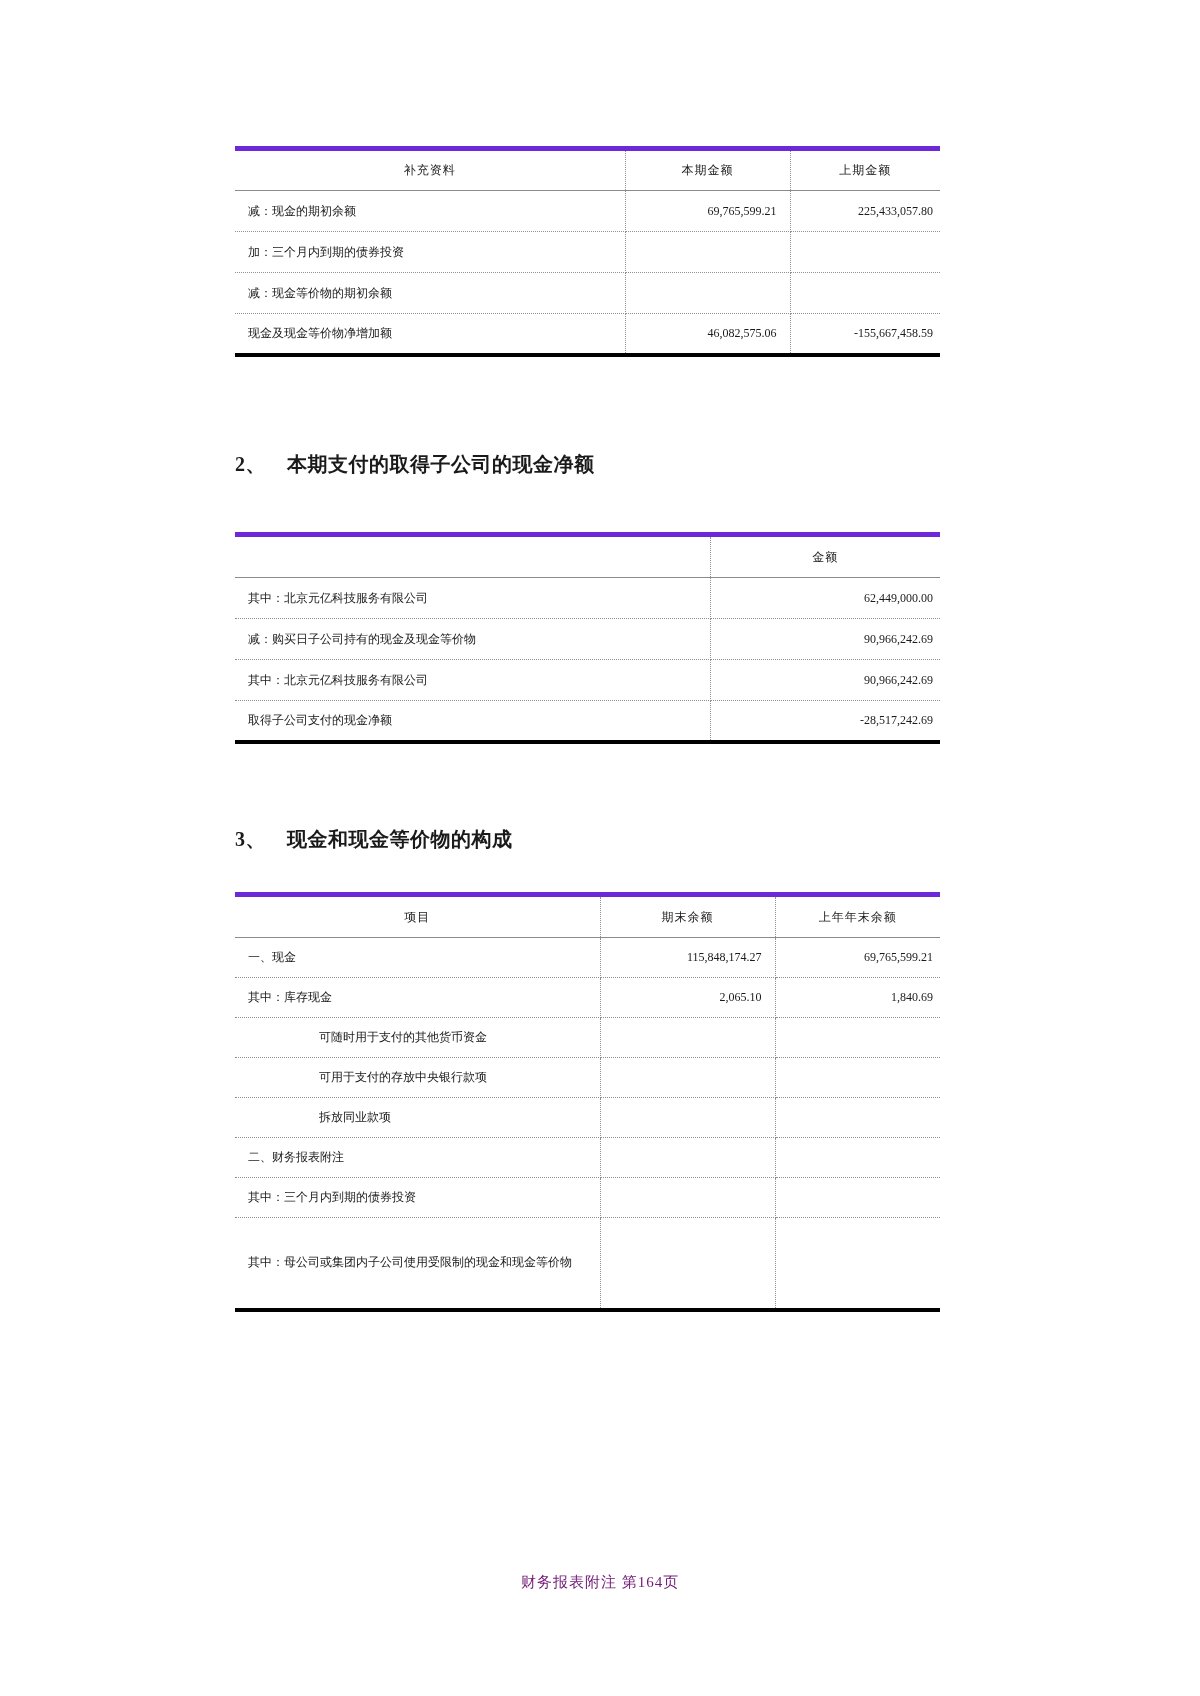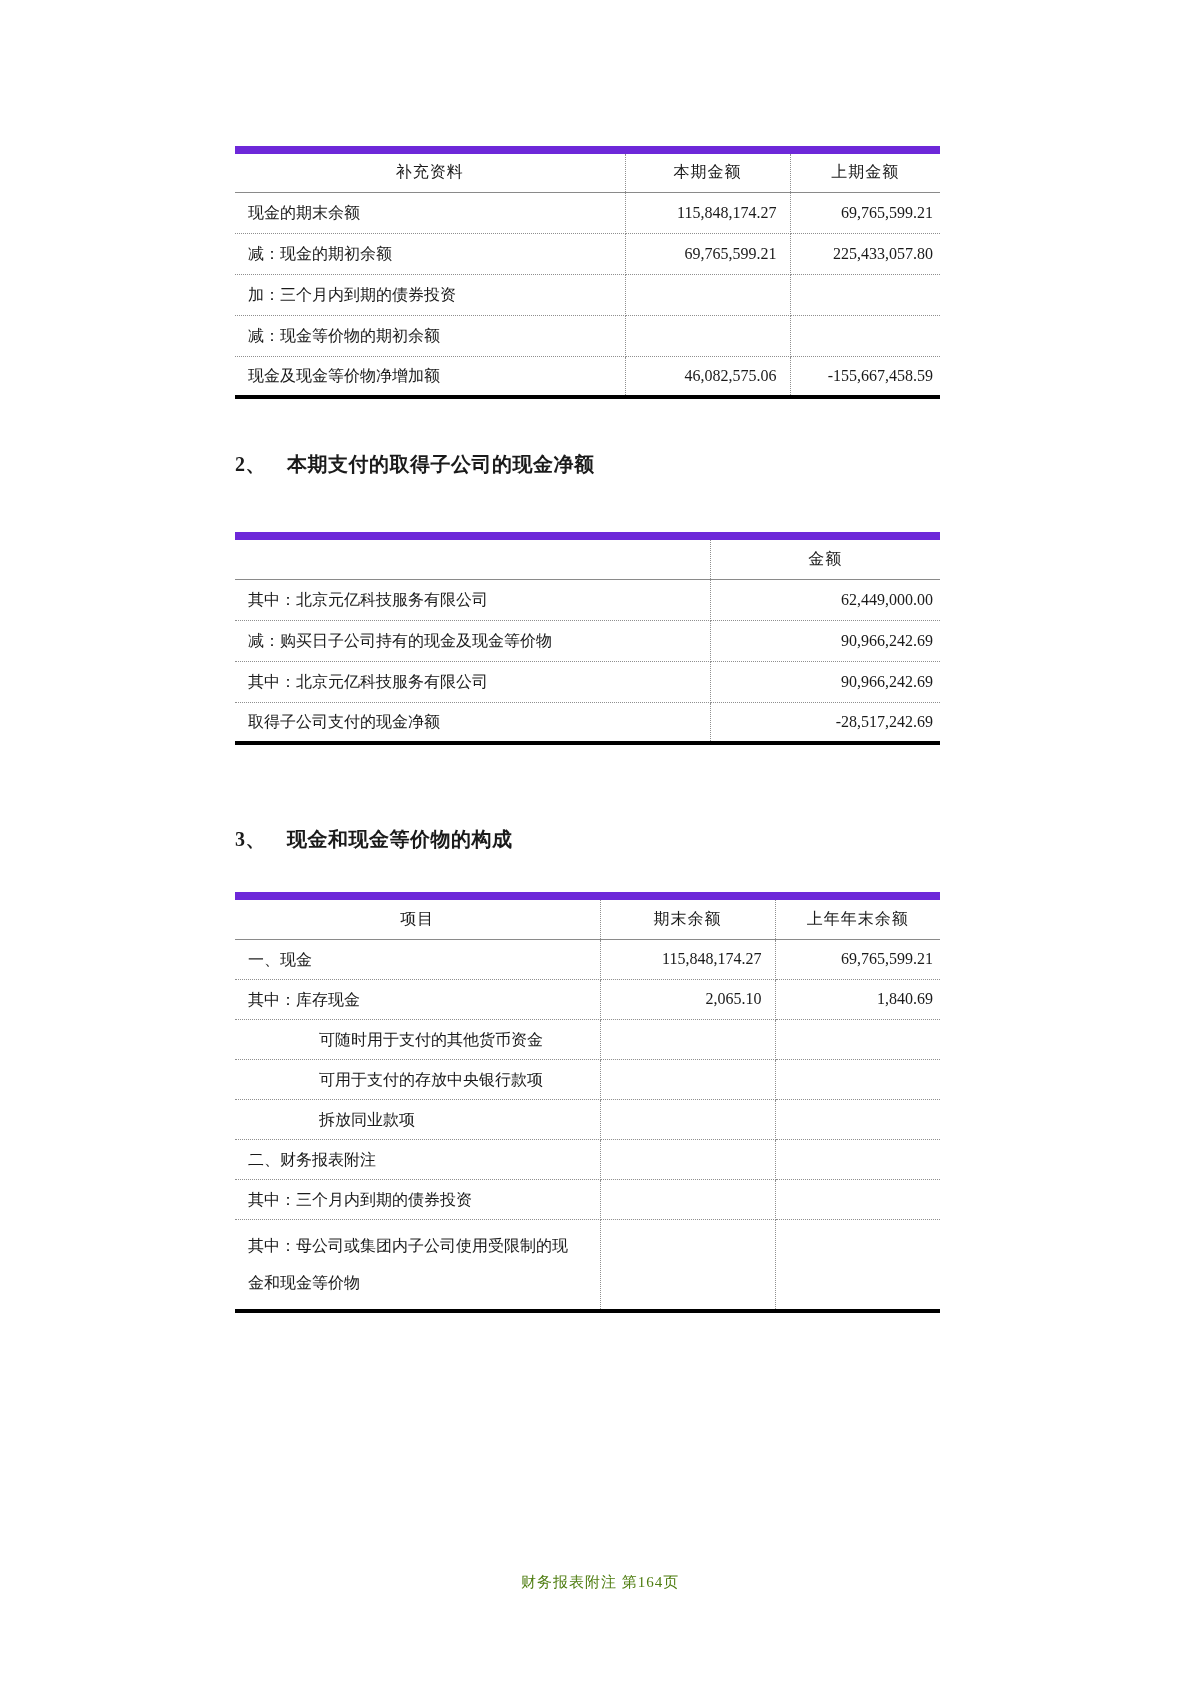--- a/index.html
+++ b/index.html
@@ -10,22 +10,22 @@
   }
   .page {
     position:relative;
     width:1200px; height:1696px;
     background:#ffffff;
     overflow:hidden;
   }
   table.tbl {
     position:absolute; left:235px; width:705px;
     border-collapse:collapse; table-layout:fixed;
-    border-top:8px solid #6d28d9; border-bottom:4px solid #000;
-    font-size:16px;
+    border-top:5px solid #6d28d9; border-bottom:4px solid #000;
+    font-size:12px;
   }
   .tbl th {
     font-weight:normal; text-align:center;
     letter-spacing:1px;
     border-bottom:1px solid #8a8a8a;
     vertical-align:middle;
   }
   .tbl td { border-bottom:1px dotted #8f8f8f; vertical-align:middle; }
   .tbl tbody tr:last-child td { border-bottom:none; }
   .tbl td:not(:last-child), .tbl th:not(:last-child) { border-right:1px dotted #8f8f8f; }
@@ -35,21 +35,21 @@
   td.num:last-child { padding-right:7px; }
   .heading {
     position:absolute; left:235px;
     font-size:20px; font-weight:bold;
     display:flex; align-items:baseline;
     letter-spacing:0.5px;
   }
   .heading .sec-num { display:inline-block; width:52px; }
   .footer {
     position:absolute; left:0; width:1200px;
-    text-align:center; font-size:15px; color:#4d7c0f;
+    text-align:center; font-size:15px; color:#701a75;
     letter-spacing:1px;
   }
 </style>
 </head>
 <body>
 
 <div class="page">
 
   <table class="tbl" style="top:146px;">
     <colgroup>
@@ -58,25 +58,20 @@
         <col style="width:150px">
       </colgroup>
     <thead>
       <tr style="height:42px;">
         <th>补充资料</th>
         <th>本期金额</th>
         <th>上期金额</th>
       </tr>
     </thead>
     <tbody>
-      <tr style="height:41px;">
-        <td class="lbl">现金的期末余额</td>
-        <td class="num">115,848,174.27</td>
-        <td class="num">69,765,599.21</td>
-      </tr>
       <tr style="height:41px;">
         <td class="lbl">减：现金的期初余额</td>
         <td class="num">69,765,599.21</td>
         <td class="num">225,433,057.80</td>
       </tr>
       <tr style="height:41px;">
         <td class="lbl">加：三个月内到期的债券投资</td>
         <td class="num"></td>
         <td class="num"></td>
       </tr>

